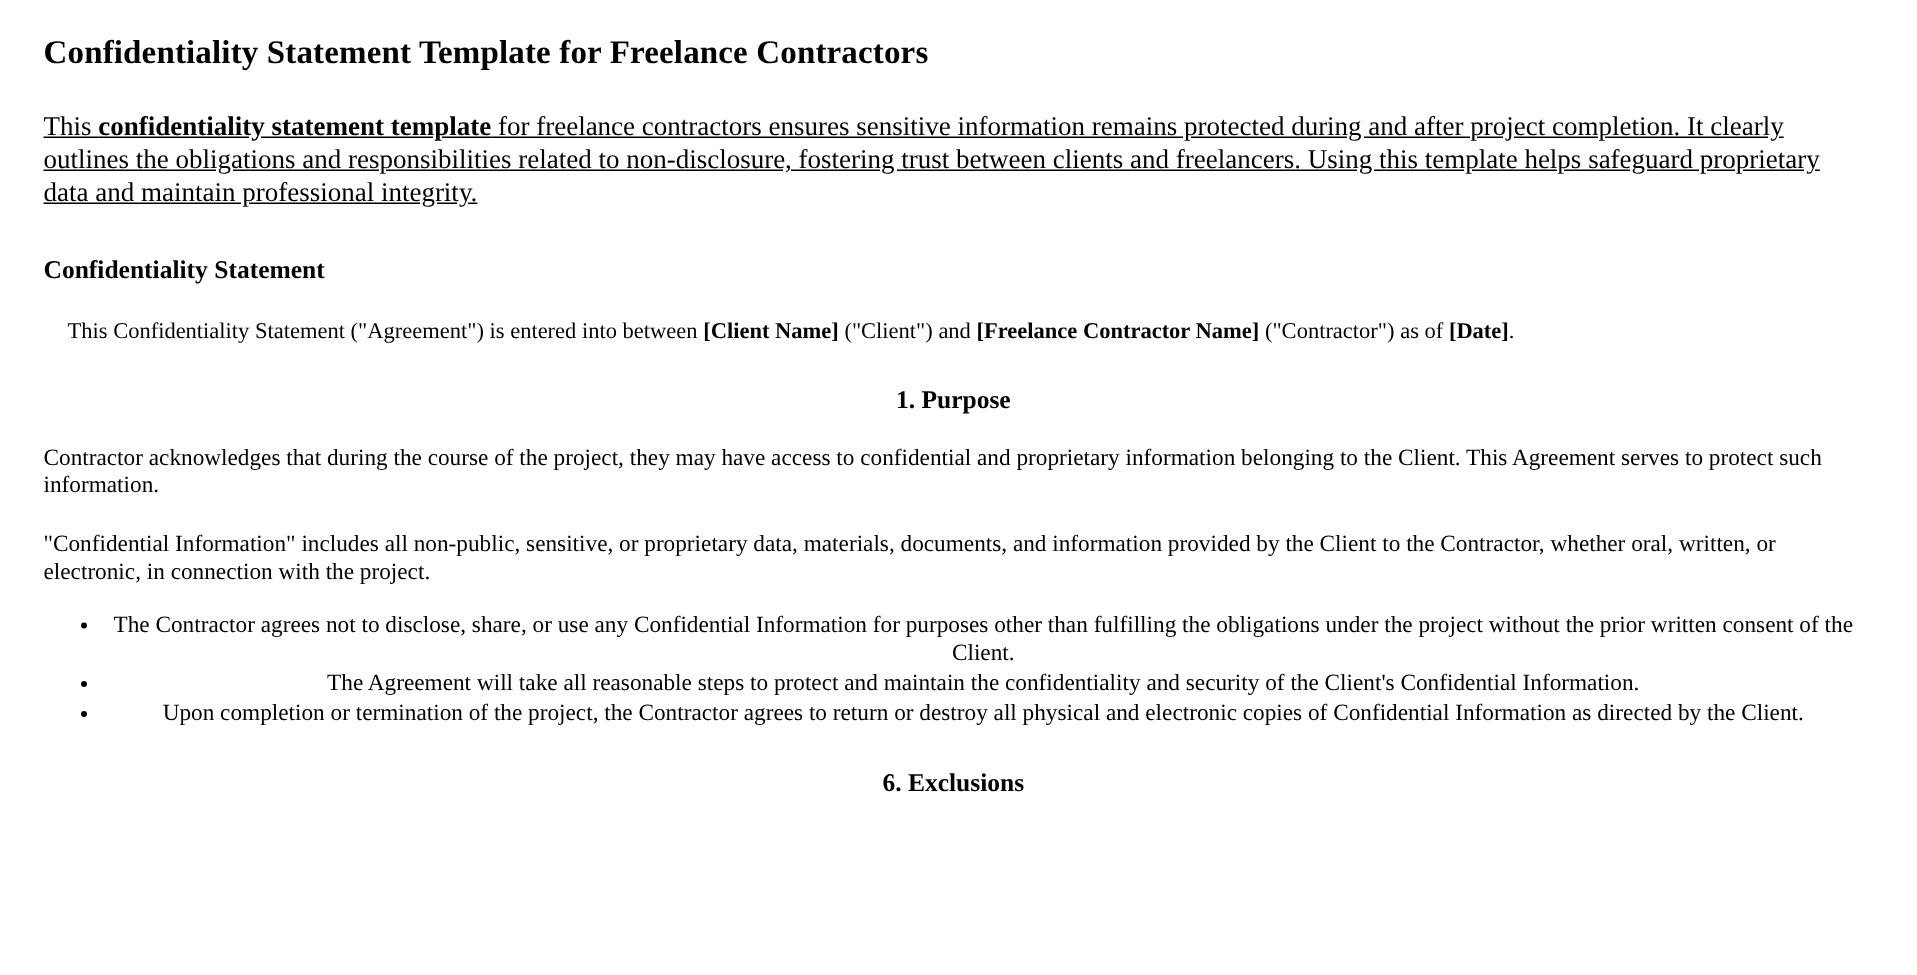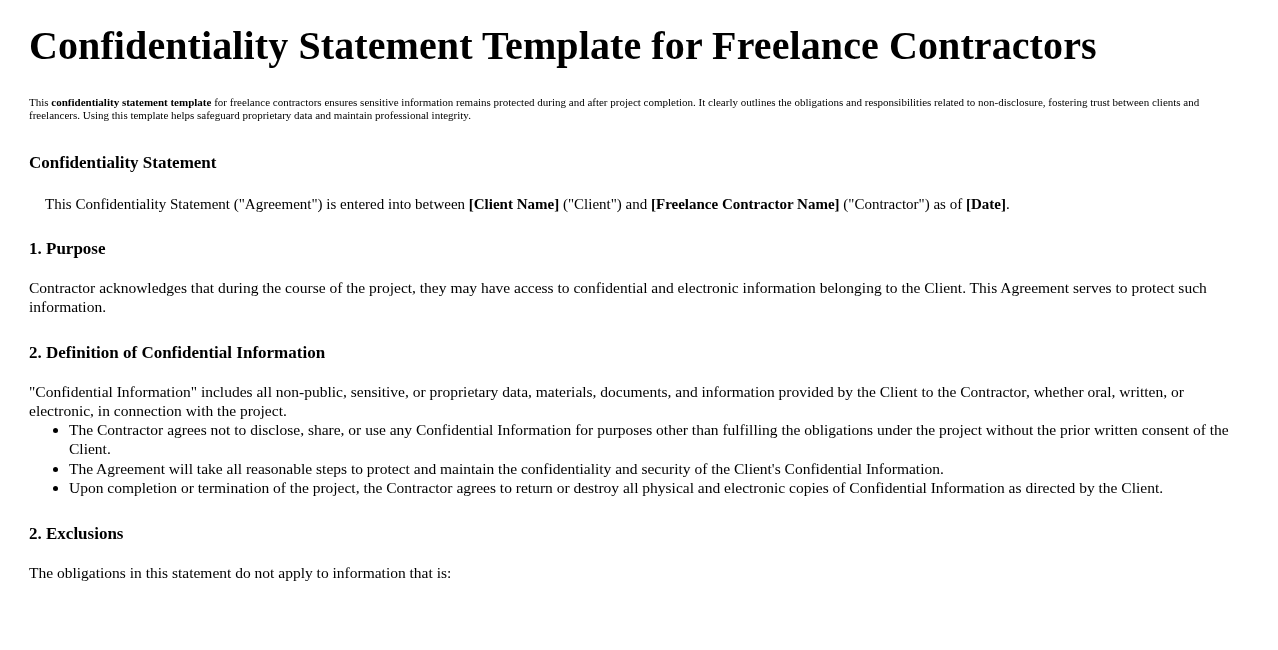--- a/index.html
+++ b/index.html
@@ -12,57 +12,60 @@
     height: 650px;
     overflow: hidden;
     font-family: "Liberation Serif", "DejaVu Serif", serif;
     color: #000000;
   }
   .page {
     padding: 22px 36px 0 29px;
     box-sizing: border-box;
   }
   h1.doc-title {
-    font-size: 40px;
+    font-size: 22px;
     line-height: 1.2;
     font-weight: bold;
     margin: 0 0 0 0;
     letter-spacing: 0.1px;
   }
   p.intro {
-    font-size: 11px;
+    font-size: 18px;
     line-height: 1.22;
     margin: 26px 0 0 0;
     text-align: left;
+    text-decoration: underline;
   }
   h2.section-title {
     font-size: 17px;
     font-weight: bold;
     margin: 30px 0 0 0;
   }
   p.body-text {
     font-size: 15px;
     line-height: 1.22;
     margin: 22px 0 0 16px;
   }
   h3.sub-title {
     font-size: 17px;
     font-weight: bold;
     margin: 26px 0 0 0;
+    text-align: center;
   }
   p.clause {
     font-size: 15.5px;
     line-height: 1.22;
     margin: 20px 0 0 0;
   }
   ul.obligations {
-    margin: 0 0 0 0;
+    margin: 16px 0 0 0;
     padding-left: 40px;
     font-size: 15.5px;
     line-height: 1.22;
+    text-align: center;
   }
   ul.obligations li {
     margin: 0 0 1px 0;
   }
   .exclusion-line {
     font-size: 15.5px;
     line-height: 1.22;
     margin: 0;
   }
   .exclusions-block {
@@ -77,30 +80,25 @@
 
   <h1 class="doc-title">Confidentiality Statement Template for Freelance Contractors</h1>
 
   <p class="intro"><span>This </span><strong>confidentiality statement template</strong><span> for freelance contractors ensures sensitive information remains protected during and after project completion. It clearly outlines the obligations and responsibilities related to non-disclosure, fostering trust between clients and freelancers. Using this template helps safeguard proprietary data and maintain professional integrity.</span></p>
 
   <h2 class="section-title">Confidentiality Statement</h2>
 
   <p class="body-text"><span>This Confidentiality Statement ("Agreement") is entered into between </span><strong>[Client Name]</strong><span> ("Client") and </span><strong>[Freelance Contractor Name]</strong><span> ("Contractor") as of </span><strong>[Date]</strong><span>.</span></p>
 
   <h3 class="sub-title">1. Purpose</h3>
-  <p class="clause">Contractor acknowledges that during the course of the project, they may have access to confidential and electronic information belonging to the Client. This Agreement serves to protect such information.</p>
+  <p class="clause">Contractor acknowledges that during the course of the project, they may have access to confidential and proprietary information belonging to the Client. This Agreement serves to protect such information.</p>
 
-  <h3 class="sub-title">2. Definition of Confidential Information</h3>
   <p class="clause">"Confidential Information" includes all non-public, sensitive, or proprietary data, materials, documents, and information provided by the Client to the Contractor, whether oral, written, or electronic, in connection with the project.</p>
 
   <ul class="obligations">
     <li>The Contractor agrees not to disclose, share, or use any Confidential Information for purposes other than fulfilling the obligations under the project without the prior written consent of the Client.</li>
     <li>The Agreement will take all reasonable steps to protect and maintain the confidentiality and security of the Client's Confidential Information.</li>
     <li>Upon completion or termination of the project, the Contractor agrees to return or destroy all physical and electronic copies of Confidential Information as directed by the Client.</li>
   </ul>
 
-  <h3 class="sub-title">2. Exclusions</h3>
-  <div class="exclusions-block">
-    <p class="exclusion-line">The obligations in this statement do not apply to information that is:</p>
-
-  </div>
+  <h3 class="sub-title">6. Exclusions</h3>
 
 </div>
 
 </body></html>

